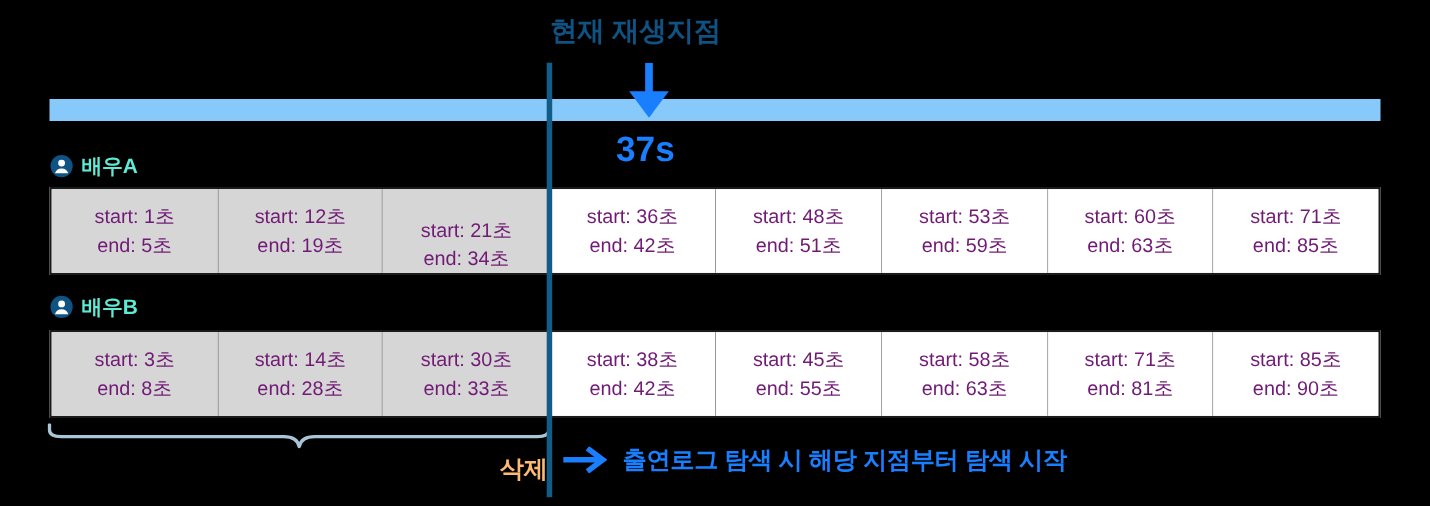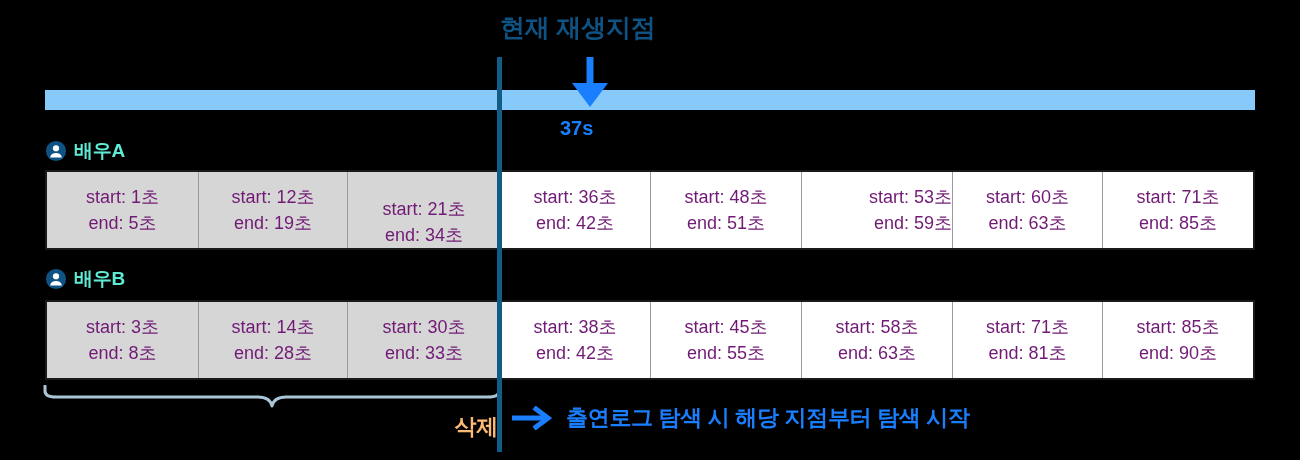--- a/index.html
+++ b/index.html
@@ -48,21 +48,21 @@
     top: 57px;
     width: 44px;
     height: 50px;
     z-index: 7;
   }
 
   .playhead-time {
     position: absolute;
     left: 560px;
     top: 117px;
-    font-size: 20px;
+    font-size: 32px;
     font-weight: 700;
     color: #1A7FFF;
     white-space: nowrap;
     z-index: 7;
   }
 
   
   .timeline-bar {
     position: absolute;
     left: 45px;
@@ -227,21 +227,21 @@
         <span class="seg-line">end: 34초</span>
       </div>
       <div class="seg-cell" style="width: 151px;">
         <span class="seg-line">start: 36초</span>
         <span class="seg-line">end: 42초</span>
       </div>
       <div class="seg-cell" style="width: 151px;">
         <span class="seg-line">start: 48초</span>
         <span class="seg-line">end: 51초</span>
       </div>
-      <div class="seg-cell" style="width: 151px; align-items: flex-end;">
+      <div class="seg-cell" style="width: 151px;">
         <span class="seg-line">start: 53초</span>
         <span class="seg-line">end: 59초</span>
       </div>
       <div class="seg-cell" style="width: 150px;">
         <span class="seg-line">start: 60초</span>
         <span class="seg-line">end: 63초</span>
       </div>
       <div class="seg-cell" style="width: 150px;">
         <span class="seg-line">start: 71초</span>
         <span class="seg-line">end: 85초</span>

